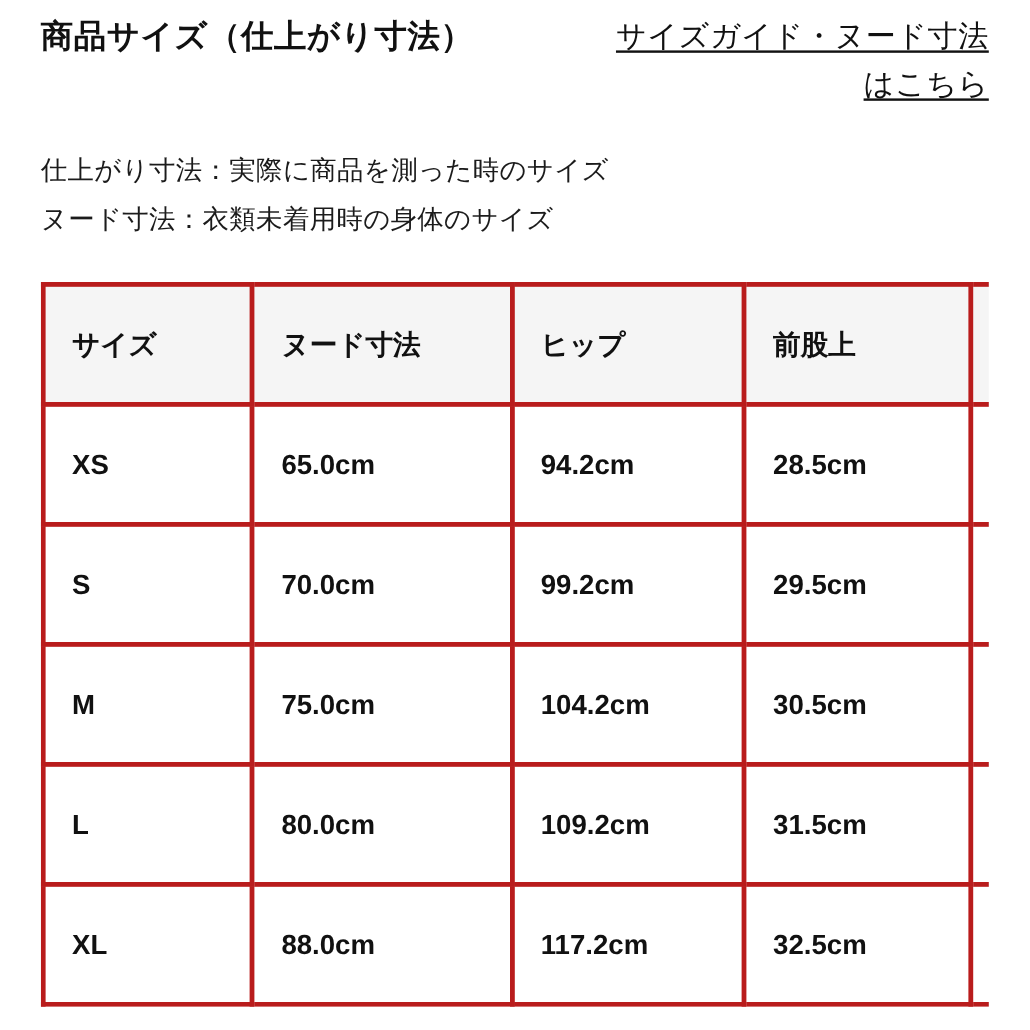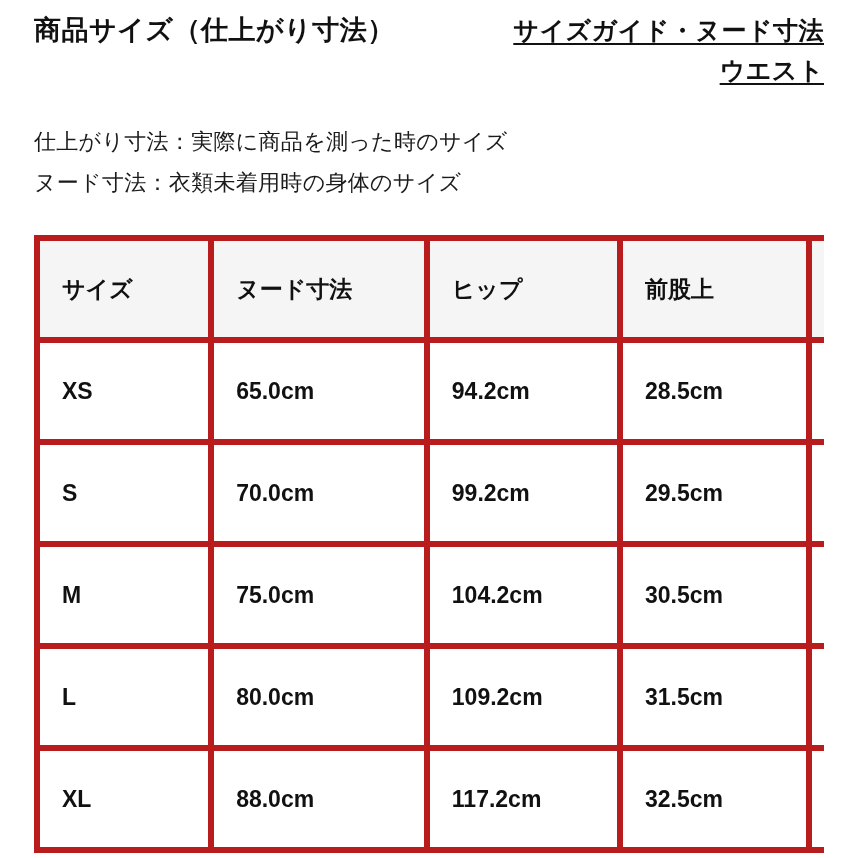--- a/index.html
+++ b/index.html
@@ -32,21 +32,21 @@
   .title {
     font-size: 27px;
     font-weight: bold;
     line-height: 1.55;
     letter-spacing: 0.5px;
     max-width: 370px;
     color: #111111;
   }
   .guide-link {
     font-size: 25px;
-    font-weight: bold;
+    font-weight: normal;
     line-height: 1.6;
     letter-spacing: 0.5px;
     text-align: right;
     max-width: 400px;
     color: #111111;
   }
   .guide-link .ln {
     display: block;
     text-decoration: underline;
     text-underline-offset: 4px;
@@ -81,21 +81,21 @@
     width: 980px;   
     font-size: 22px;
   }
   table.size-table col.c0 { width: 155px; }
   table.size-table col.c1 { width: 192px; }
   table.size-table col.c2 { width: 172px; }
   table.size-table col.c3 { width: 168px; }
   table.size-table col.c4 { width: 180px; }
   table.size-table th,
   table.size-table td {
-    border: 6px solid #b91c1c;
+    border: 4px solid #b91c1c;
     padding: 0 0 0 22px;
     height: 96px;
     text-align: left;
     vertical-align: middle;
     white-space: nowrap;
     color: #111111;
   }
   table.size-table thead th {
     background: #f5f5f5;
     font-weight: bold;
@@ -112,21 +112,21 @@
 </style>
 </head>
 <body>
 
 <div class="page">
 
   <div class="header-row">
     <div class="title">商品サイズ（仕上がり寸法）</div>
     <div class="guide-link">
       <span class="ln">サイズガイド・ヌード寸法</span>
-      <span class="ln">ウエスト</span>
+      <span class="ln">はこちら</span>
     </div>
   </div>
 
   <div class="desc">
     <div>仕上がり寸法：実際に商品を測った時のサイズ</div>
     <div>ヌード寸法：衣類未着用時の身体のサイズ</div>
   </div>
 
 
   <div class="table-wrap">

